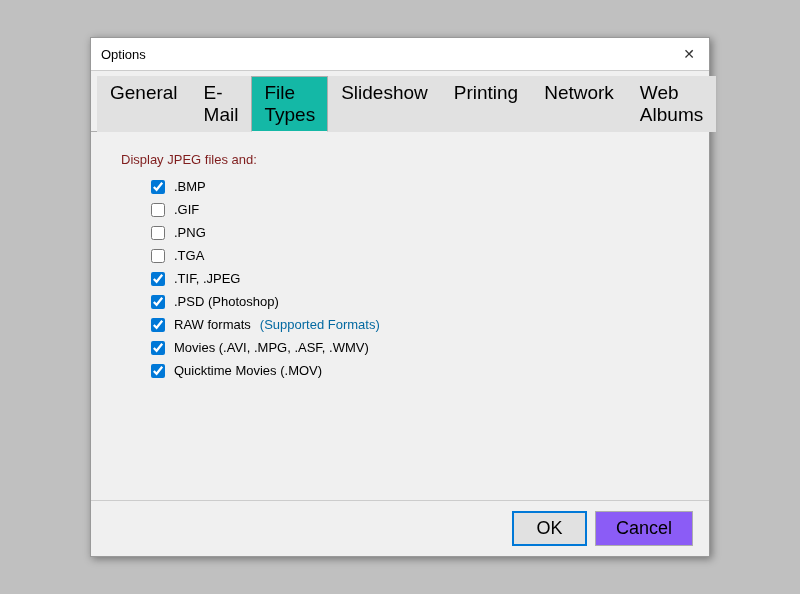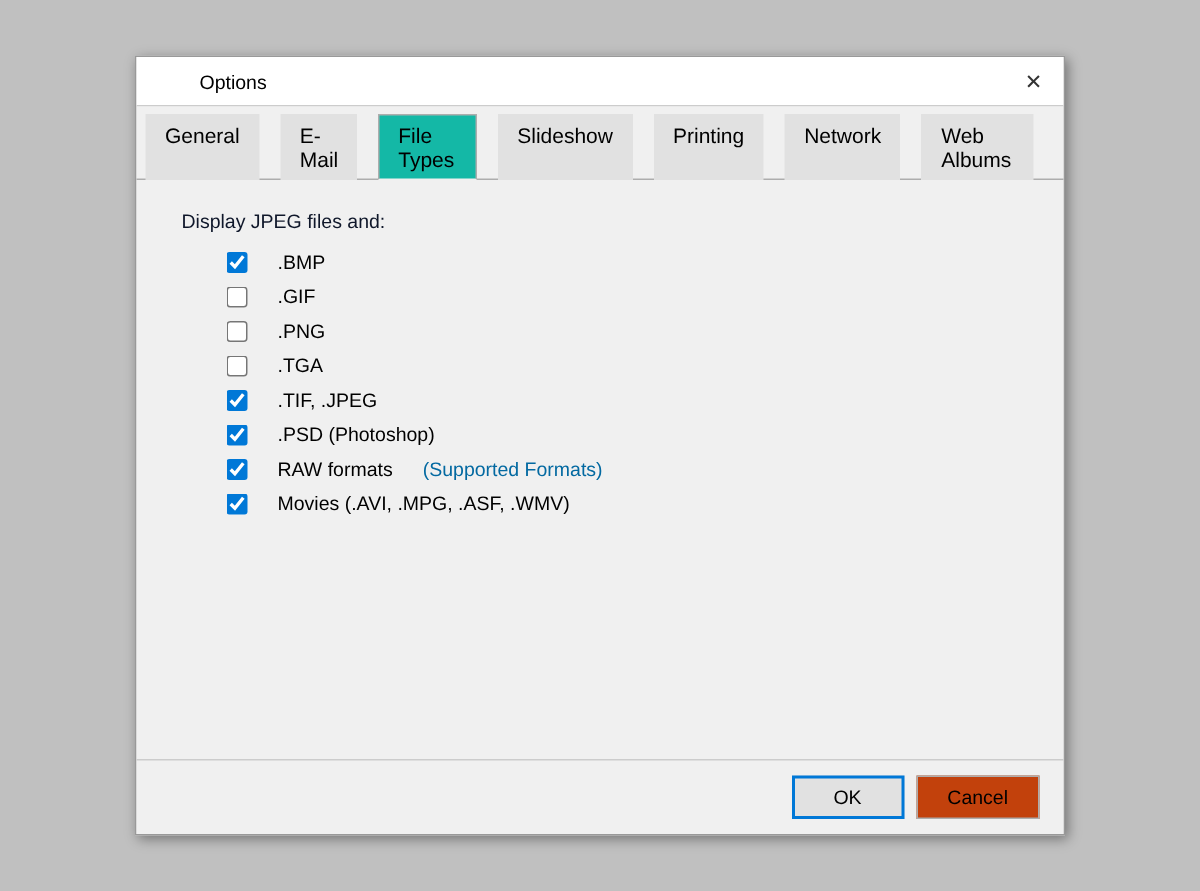--- a/index.html
+++ b/index.html
@@ -31,21 +31,20 @@
       display: flex;
       align-items: center;
       justify-content: space-between;
       padding: 6px 10px;
       user-select: none;
     }
 
     .title-bar-text {
       font-size: 13px;
       color: #000;
-      margin-left: 32px;
     }
 
     .close-btn {
       width: 20px;
       height: 20px;
       display: flex;
       align-items: center;
       justify-content: center;
       cursor: pointer;
       font-size: 14px;
@@ -57,24 +56,24 @@
     .tabs {
       display: flex;
       background: #f0f0f0;
       border-bottom: 1px solid #adadad;
       padding: 4px 6px 0 6px;
     }
 
     .tab {
       padding: 5px 12px;
       cursor: pointer;
-      font-size: 14px;
+      font-size: 19px;
       border: 1px solid transparent;
       border-bottom: none;
-      margin-right: 14px;
+      margin-right: 0;
       background: #e1e1e1;
       color: #000;
       position: relative;
       top: 1px;
     }
 
     .tab.active {
       background: #14b8a6;
       border: 1px solid #adadad;
       border-bottom: 1px solid #f0f0f0;
@@ -84,34 +83,34 @@
 
     .content {
       flex: 1;
       padding: 20px 30px;
       background: #f0f0f0;
     }
 
     .section-label {
       font-size: 13px;
       margin-bottom: 12px;
-      color: #0f172a;
+      color: #7f1d1d;
     }
 
     .checkbox-list {
       display: flex;
       flex-direction: column;
       gap: 8px;
       margin-left: 30px;
     }
 
     .checkbox-item {
       display: flex;
       align-items: center;
-      gap: 20px;
+      gap: 9px;
       font-size: 13px;
       color: #000;
     }
 
     .checkbox-item input[type="checkbox"] {
       width: 14px;
       height: 14px;
       margin: 0;
       cursor: pointer;
       accent-color: #0078d7;
@@ -127,34 +126,34 @@
       padding: 10px 16px;
       display: flex;
       justify-content: flex-end;
       gap: 8px;
       background: #f0f0f0;
       border-top: 1px solid #ccc;
     }
 
     .btn {
       padding: 5px 20px;
-      font-size: 13px;
+      font-size: 18px;
       cursor: pointer;
       border: 1px solid #adadad;
       background: #e1e1e1;
       min-width: 75px;
     }
 
     .btn-ok {
       background: #e1e1e1;
       border: 2px solid #0078d7;
     }
 
     .btn-cancel {
-      background: #c2410c;
+      background: #8b5cf6;
     }
   </style>
 </head>
 <body>
 
 <div class="dialog">
   <div class="title-bar">
     <span class="title-bar-text">Options</span>
     <button class="close-btn">✕</button>
   </div>
@@ -198,20 +197,24 @@
         </div>
         <div class="checkbox-item">
           <input type="checkbox" checked="" style="">
           <label>RAW formats</label>
           <a class="link" href="#">(Supported Formats)</a>
         </div>
         <div class="checkbox-item">
           <input type="checkbox" checked="" style="">
           <label>Movies (.AVI, .MPG, .ASF, .WMV)</label>
         </div>
+        <div class="checkbox-item">
+          <input type="checkbox" checked="" style="">
+          <label>Quicktime Movies (.MOV)</label>
+        </div>
       </div>
   </div>
 
   <div class="footer">
     <button class="btn btn-ok">OK</button>
     <button class="btn btn-cancel">Cancel</button>
   </div>
 </div>
 
 </body></html>

